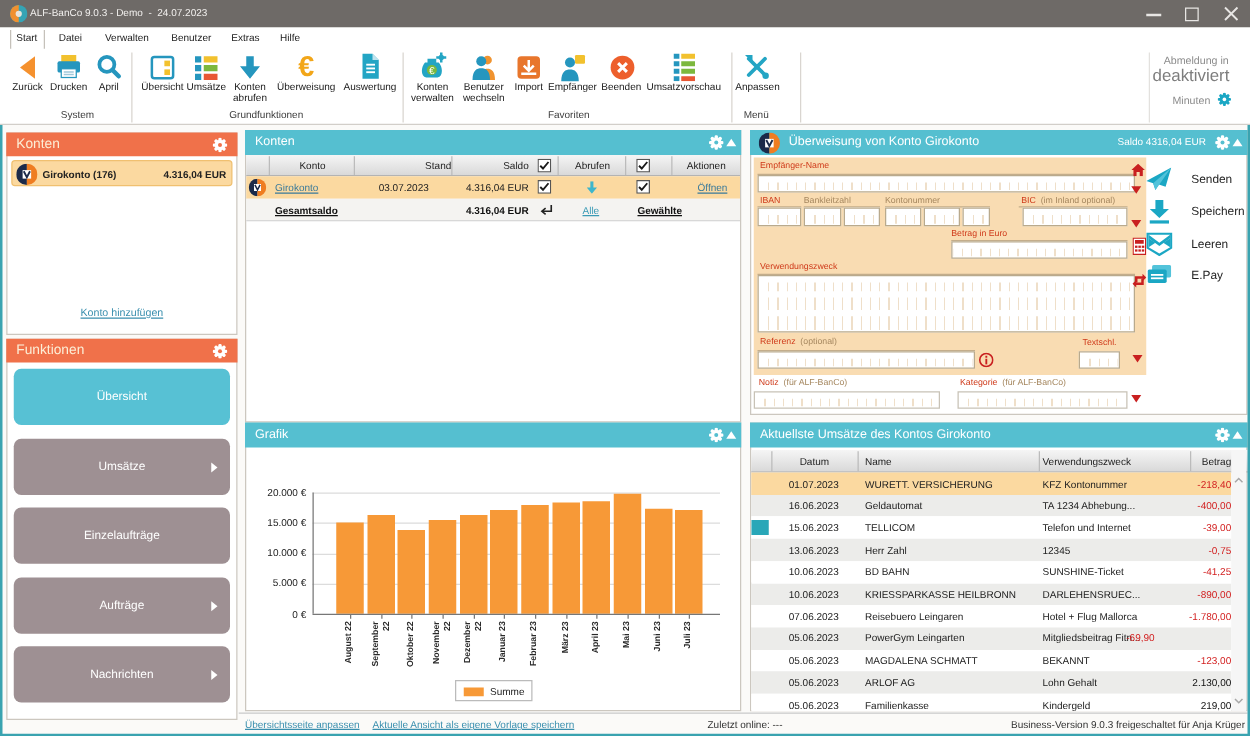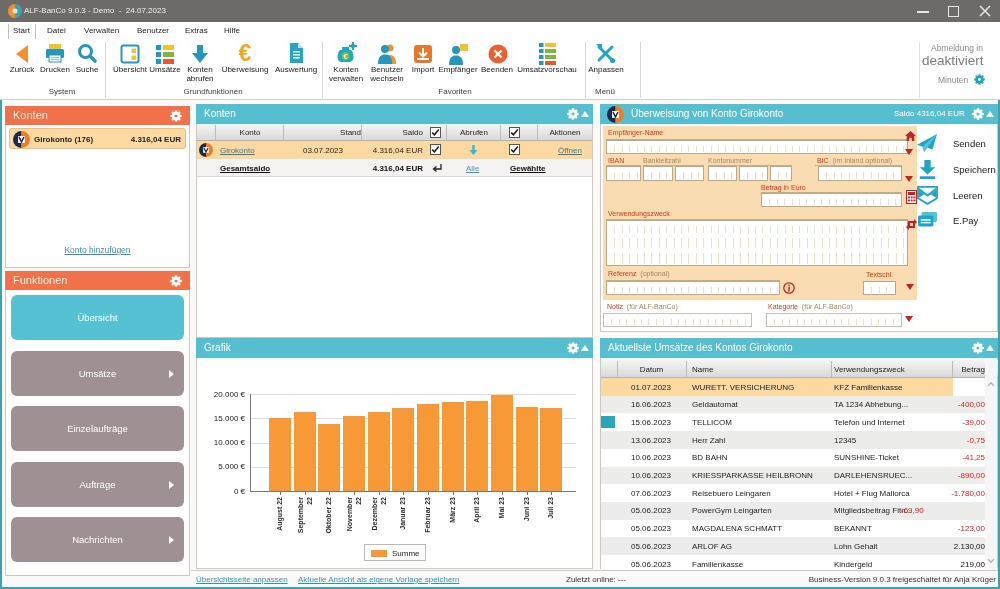--- a/index.html
+++ b/index.html
@@ -83,21 +83,21 @@
       <rect x="2" y="6" width="18" height="9" rx="1.5" fill="#2596be"></rect>
       <rect x="5" y="12" width="12" height="7" fill="#fff" stroke="#2596be"></rect>
       <rect x="7" y="14" width="8" height="1.2" fill="#9fc8da"></rect>
       <rect x="7" y="16" width="8" height="1.2" fill="#9fc8da"></rect>
     </svg>
 <div class="rl" style="left:33px;top:64.5px;width:44px">Drucken</div>
 <svg class="abs" style="left:76px;top:43px" width="22" height="22" viewBox="0 0 22 22">
       <circle cx="9.5" cy="8.5" r="6" fill="none" stroke="#2596be" stroke-width="3"></circle>
       <line x1="14" y1="13" x2="19" y2="18" stroke="#2596be" stroke-width="3.6" stroke-linecap="round"></line>
     </svg>
-<div class="rl" style="left:67px;top:64.5px;width:40px">Suche</div>
+<div class="rl" style="left:67px;top:64.5px;width:40px">April</div>
 <svg class="abs" style="left:119px;top:43px" width="22" height="22" viewBox="0 0 22 22">
       <rect x="2.5" y="2.5" width="17" height="17" rx="2" fill="none" stroke="#2596be" stroke-width="2"></rect>
       <rect x="12.5" y="5.5" width="4.5" height="4.5" fill="#f2c12e"></rect>
       <rect x="12.5" y="12.5" width="4.5" height="4.5" fill="#f2c12e"></rect>
     </svg>
 <div class="rl" style="left:108px;top:64.5px;width:44px">Übersicht</div>
 <svg class="abs" style="left:154px;top:43px" width="22" height="22" viewBox="0 0 22 22">
       <rect x="2" y="2" width="5" height="5" fill="#2596be"></rect>
       <rect x="9" y="2" width="11" height="5" fill="#f2c12e"></rect>
       <rect x="2" y="9" width="5" height="5" fill="#2596be"></rect>
@@ -510,24 +510,24 @@
 <div class="abs" style="left:601px;top:360px;width:460px;height:18px;background:linear-gradient(#f5f5f5,#d9d9d9);border-bottom:1px solid #b3b3b3;box-sizing:border-box">
       <div class="abs" style="left:16px;top:1px;width:1px;height:16px;background:#bbb"></div>
       <div class="abs" style="left:85px;top:1px;width:1px;height:16px;background:#bbb"></div>
       <div class="abs" style="left:230px;top:1px;width:1px;height:16px;background:#bbb"></div>
       <div class="abs" style="left:351px;top:1px;width:1px;height:16px;background:#bbb"></div>
       <div class="abs" style="left:18px;top:5px;width:65px;text-align:center;font-size:8px;color:#222">Datum</div>
       <div class="abs" style="left:91px;top:5px;font-size:8px;color:#222">Name</div>
       <div class="abs" style="left:233px;top:5px;font-size:8px;color:#222">Verwendungszweck</div>
       <div class="abs" style="left:330px;top:5px;width:54px;text-align:right;font-size:8px;color:#222">Betrag</div>
     </div>
-<div class="abs" style="left:601px;top:378.0px;width:352px;height:17.7px;background:#fbd9a0;overflow:hidden">
+<div class="abs" style="left:601px;top:378.0px;width:384px;height:17.7px;background:#fbd9a0;overflow:hidden">
       <div class="abs" style="left:18px;top:4.5px;width:52px;text-align:right;font-size:8px;color:#222">01.07.2023</div>
       <div class="abs" style="left:91px;top:4.5px;font-size:8px;color:#222;white-space:nowrap">WURETT. VERSICHERUNG</div>
-      <div class="abs" style="left:233px;top:4.5px;font-size:8px;color:#222;white-space:nowrap">KFZ Familienkasse</div>
+      <div class="abs" style="left:233px;top:4.5px;font-size:8px;color:#222;white-space:nowrap">KFZ Kontonummer</div>
       <div class="abs" style="left:300px;top:4.5px;width:84px;text-align:right;font-size:8px;color:#d21f1f">-218,40</div>
     </div>
 <div class="abs" style="left:601px;top:395.7px;width:384px;height:17.7px;background:#ececea;overflow:hidden">
       <div class="abs" style="left:14px;top:4.5px;width:56px;text-align:right;font-size:8px;color:#222">16.06.2023</div>
       <div class="abs" style="left:91px;top:4.5px;font-size:8px;color:#222;white-space:nowrap">Geldautomat</div>
       <div class="abs" style="left:233px;top:4.5px;font-size:8px;color:#222;white-space:nowrap">TA 1234 Abhebung...</div>
       <div class="abs" style="left:300px;top:4.5px;width:84px;text-align:right;font-size:8px;color:#d21f1f">-400,00</div>
     </div>
 <div class="abs" style="left:601px;top:413.4px;width:384px;height:17.7px;background:#fff;overflow:hidden">
       <div class="abs" style="left:0;top:2.5px;width:14px;height:12px;background:#29a7b8"></div>

